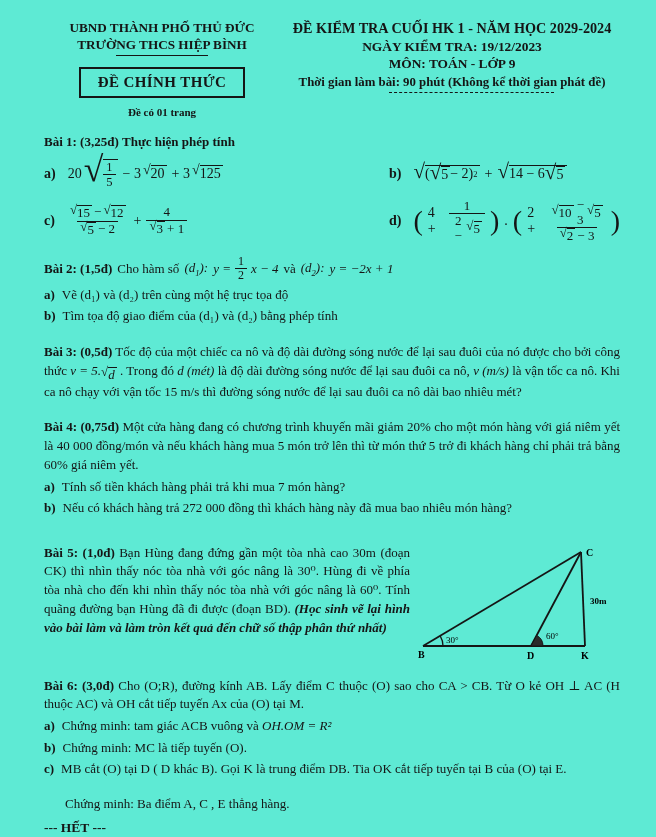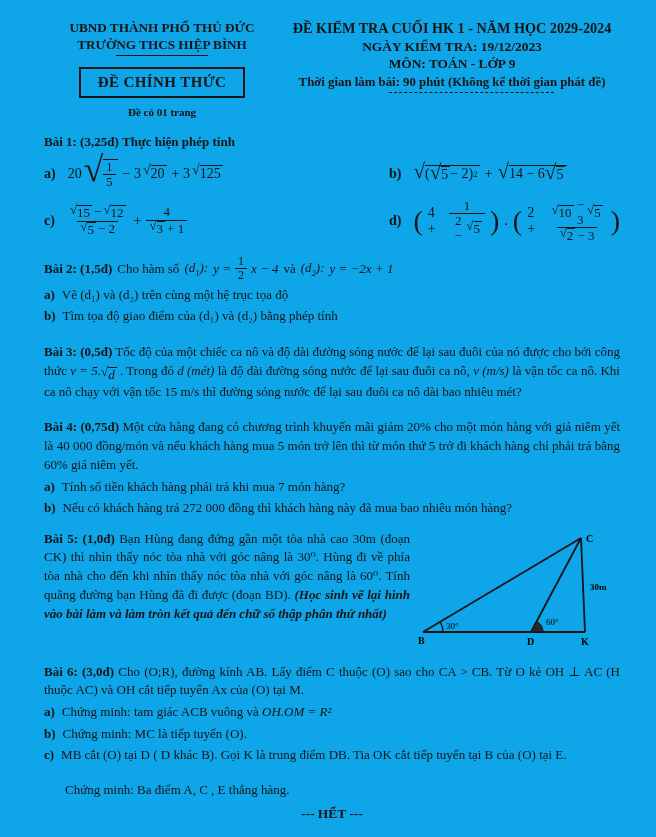--- a/index.html
+++ b/index.html
@@ -1,20 +1,20 @@
 <!DOCTYPE html>
 <html><head>
 <meta charset="utf-8">
 <style>
   html,body{margin:0;padding:0;background:#fff;}
   .page{
     position:relative;
     width:656px;height:837px;
     box-sizing:border-box;
-    background:#0ea5e9;
+    background:#5eead4;
     color:#151515;
     font-family:"Liberation Serif","DejaVu Serif",serif;
     font-size:13px;
     padding:20px 36px 0 44px;
     overflow:hidden;
   }
   
   .header{display:flex;}
   .h-left{width:236px;text-align:center;}
   .h-left .l1,.h-left .l2{font-weight:bold;font-size:13.2px;line-height:1.25;}
@@ -55,21 +55,21 @@
   .rad.inline{vertical-align:-2px;}
   .bp{font-size:28px;line-height:.85;font-weight:400;}
   
   .b2line{display:flex;align-items:center;gap:5px;}
   .b2line .frac{font-size:12px;}
   
   .b5wrap{display:flex;gap:8px;}
   .b5text{width:402px;}
   .b5fig{flex:1;display:flex;justify-content:flex-end;align-items:flex-start;padding-top:2px;}
   .c2line{padding-left:21px;margin-top:16px;line-height:1.42;}
-  .footer{text-align:center;font-weight:bold;margin-top:7px;font-size:13.5px;}
+  .footer{font-weight:bold;margin-top:7px;font-size:13.5px;}
   svg text{font-family:"Liberation Serif","DejaVu Serif",serif;}
 </style>
 </head>
 <body>
 
 <div class="page">
 
   <div class="header">
     <div class="h-left">
       <div class="l1">UBND THÀNH PHỐ THỦ ĐỨC</div>
@@ -275,21 +275,21 @@
       <span class="btitle">Bài 4: (0,75đ)</span><span> Một cửa hàng đang có chương trình khuyến mãi giảm 20% cho một món hàng với giá niêm yết là 40 000 đồng/món và nếu khách hàng mua 5 món trở lên thì từ món thứ 5 trở đi khách hàng chỉ phải trả bằng 60% giá niêm yết.</span>
     </div>
     <div class="abline">
       <span class="ilabel">a)</span><span>Tính số tiền khách hàng phải trả khi mua 7 món hàng?</span>
     </div>
     <div class="abline">
       <span class="ilabel">b)</span><span>Nếu có khách hàng trả 272 000 đồng thì khách hàng này đã mua bao nhiêu món hàng?</span>
     </div>
   </div>
 
-  <div class="sec b5wrap" style="margin-top:12px;">
+  <div class="sec b5wrap" style="margin-top:26px;">
     <div class="b5text para">
       <span class="btitle">Bài 5: (1,0đ)</span><span> Bạn Hùng đang đứng gần một tòa nhà cao 30m (đoạn CK) thì nhìn thấy nóc tòa nhà với góc nâng là 30⁰. Hùng đi về phía tòa nhà cho đến khi nhìn thấy nóc tòa nhà với góc nâng là 60⁰. Tính quãng đường bạn Hùng đã đi được (đoạn BD). </span><span class="bi">(Học sinh vẽ lại hình vào bài làm và làm tròn kết quả đến chữ số thập phân thứ nhất)</span>
     </div>
     <div class="b5fig">
       <svg width="202" height="118" viewBox="0 0 202 118">
 
         <line x1="5" y1="100" x2="167" y2="100" stroke="#151515" stroke-width="1.8"></line>
 
         <line x1="5" y1="100" x2="163" y2="6" stroke="#151515" stroke-width="1.8"></line>
 

